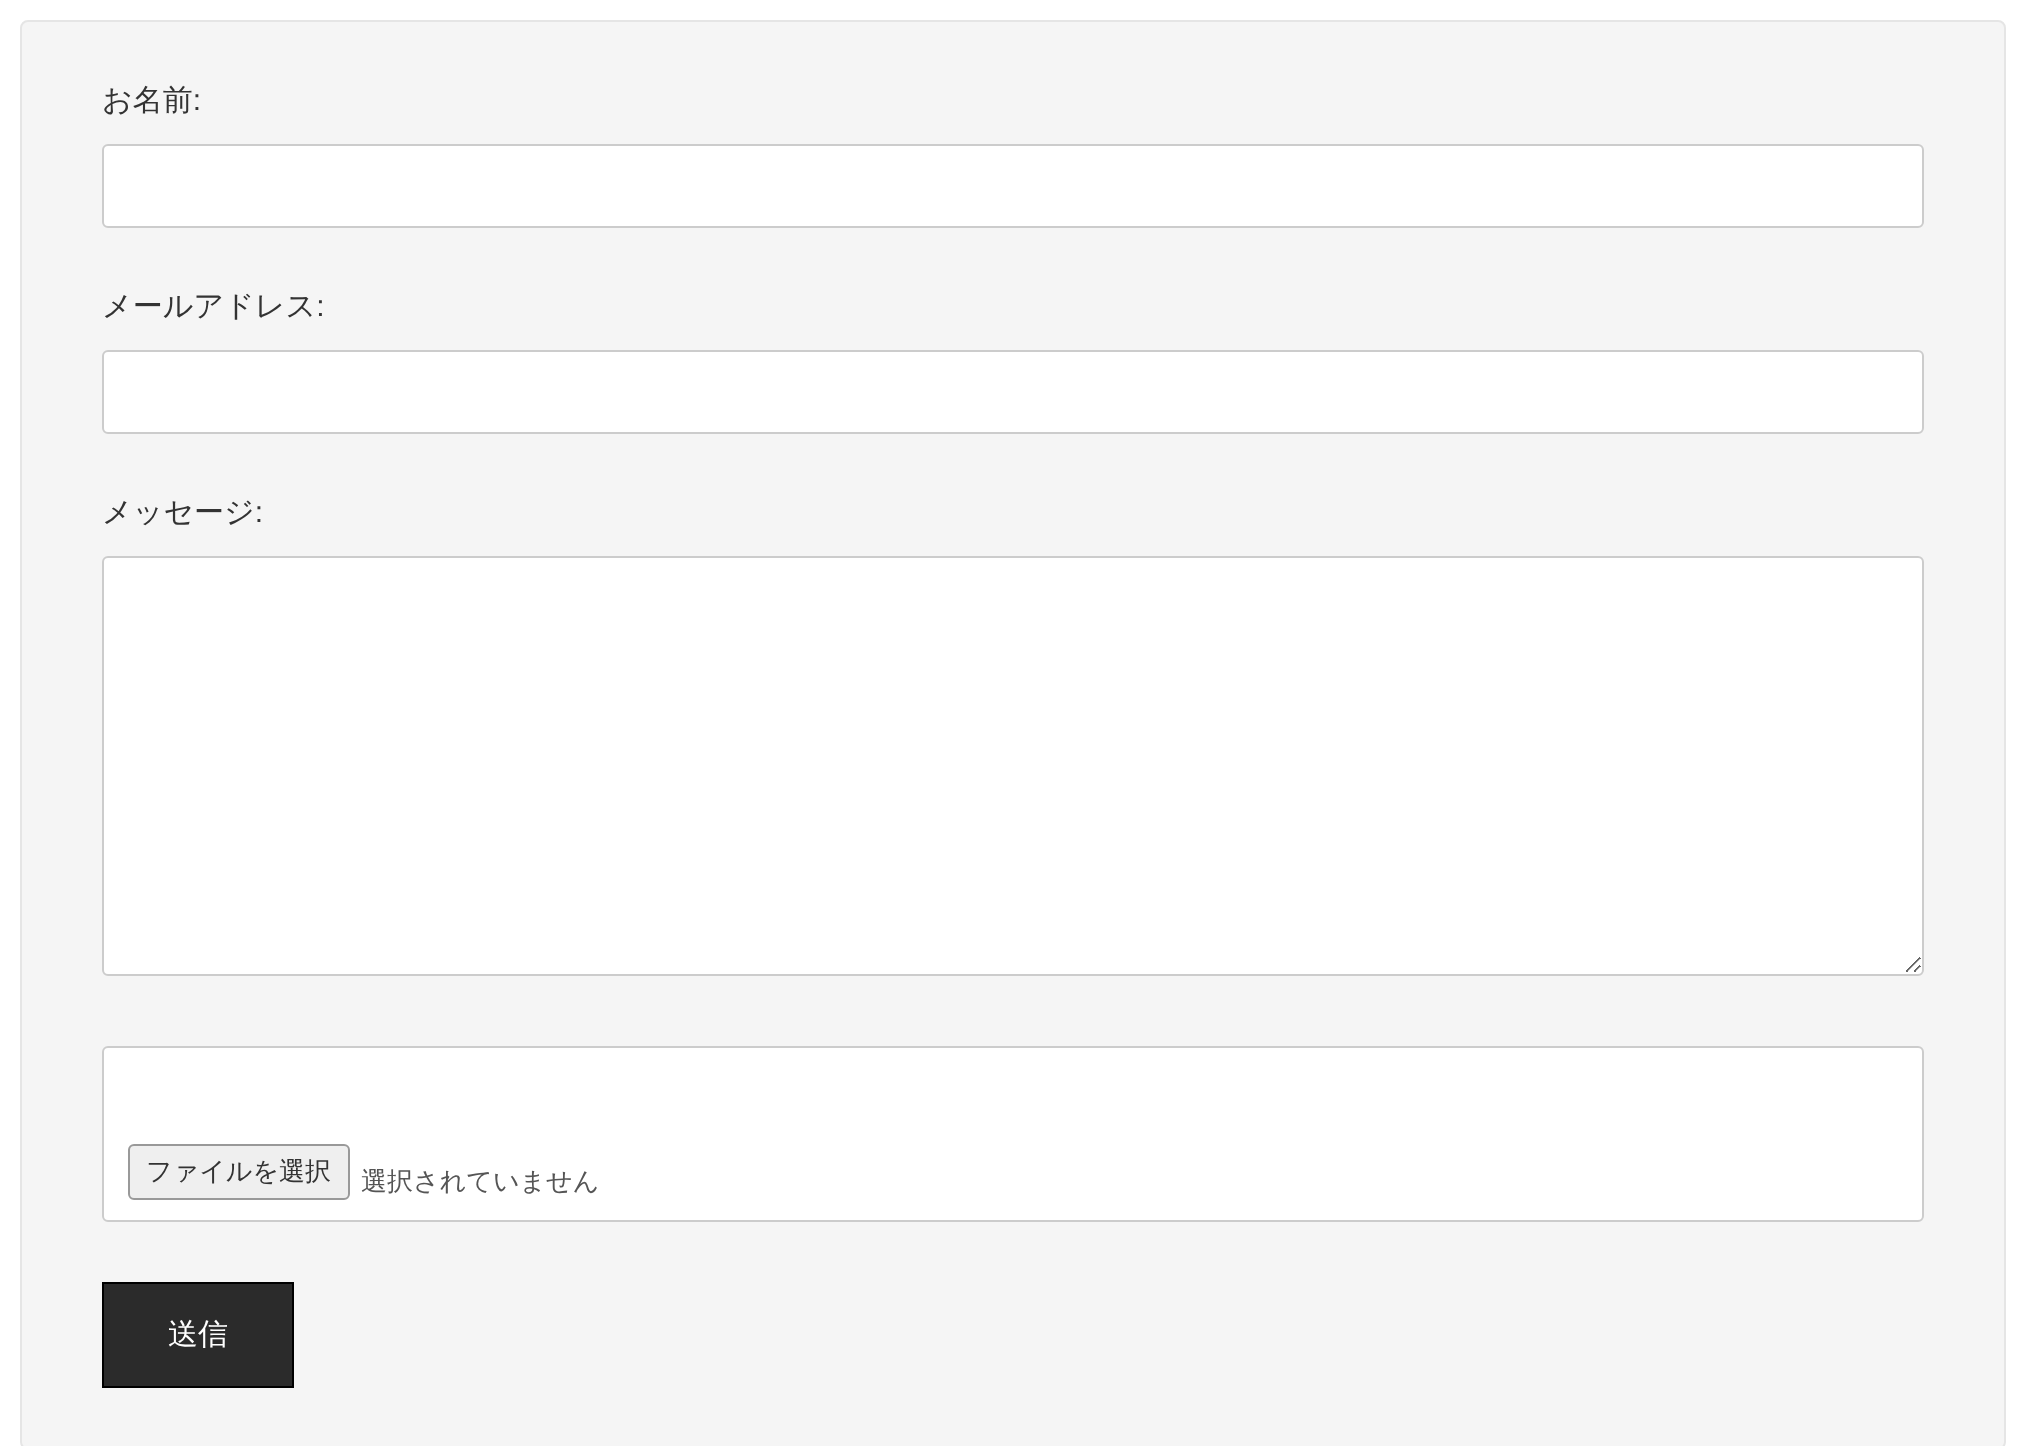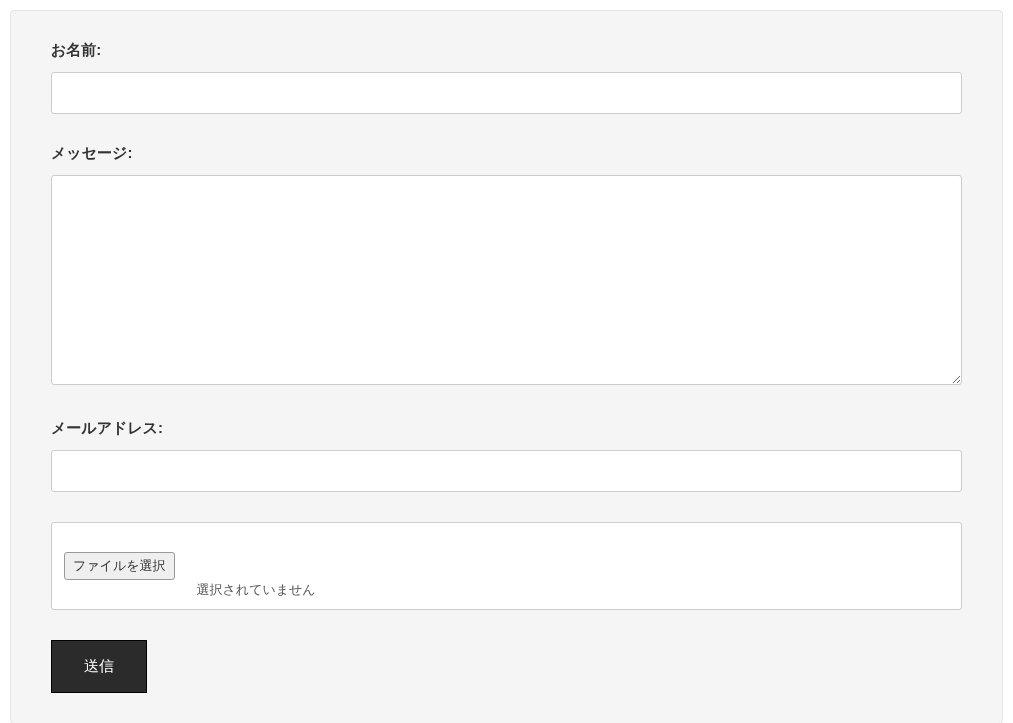--- a/index.html
+++ b/index.html
@@ -17,21 +17,21 @@
       background: #f5f5f5;
       border: 1px solid #e5e5e5;
       border-radius: 4px;
       padding: 30px 40px 30px 40px;
     }
     .form-group {
       margin-bottom: 30px;
     }
     .form-label {
       display: block;
-      font-weight: bold;
+      font-weight: normal;
       font-size: 15px;
       color: #333333;
       margin-bottom: 12px;
     }
     .form-input {
       width: 100%;
       padding: 12px 12px;
       font-size: 14px;
       border: 1px solid #cccccc;
       border-radius: 3px;
@@ -49,22 +49,21 @@
       height: 210px;
       resize: both;
     }
     .file-wrapper {
       width: 100%;
       padding: 10px 12px;
       border: 1px solid #cccccc;
       border-radius: 3px;
       background: #ffffff;
       display: flex;
-      align-items: center;
-      gap: 16px;
+      align-items: flex-end;
     }
     .file-button {
       padding: 4px 8px;
       font-size: 13px;
       border: 1px solid #999999;
       border-radius: 3px;
       background: #efefef;
       color: #333333;
       cursor: pointer;
       font-family: inherit;
@@ -89,27 +88,27 @@
 <body>
 
 <div class="form-container">
 
   <div class="form-group">
     <label class="form-label">お名前:</label>
     <input type="text" class="form-input" value="" style="">
   </div>
 
   <div class="form-group">
-    <label class="form-label">メッセージ:</label>
-    <textarea class="form-textarea" style=""></textarea>
+    <label class="form-label">メールアドレス:</label>
+    <input type="text" class="form-input" value="" style="">
   </div>
 
   <div class="form-group">
-    <label class="form-label">メールアドレス:</label>
-    <input type="text" class="form-input" value="" style="">
+    <label class="form-label">メッセージ:</label>
+    <textarea class="form-textarea" style=""></textarea>
   </div>
 
   <div class="form-group">
     <div class="file-wrapper">
       <button type="button" class="file-button">ファイルを選択</button>
       <span class="file-status">選択されていません</span>
     </div>
   </div>
 
   <button type="submit" class="submit-button">送信</button>

